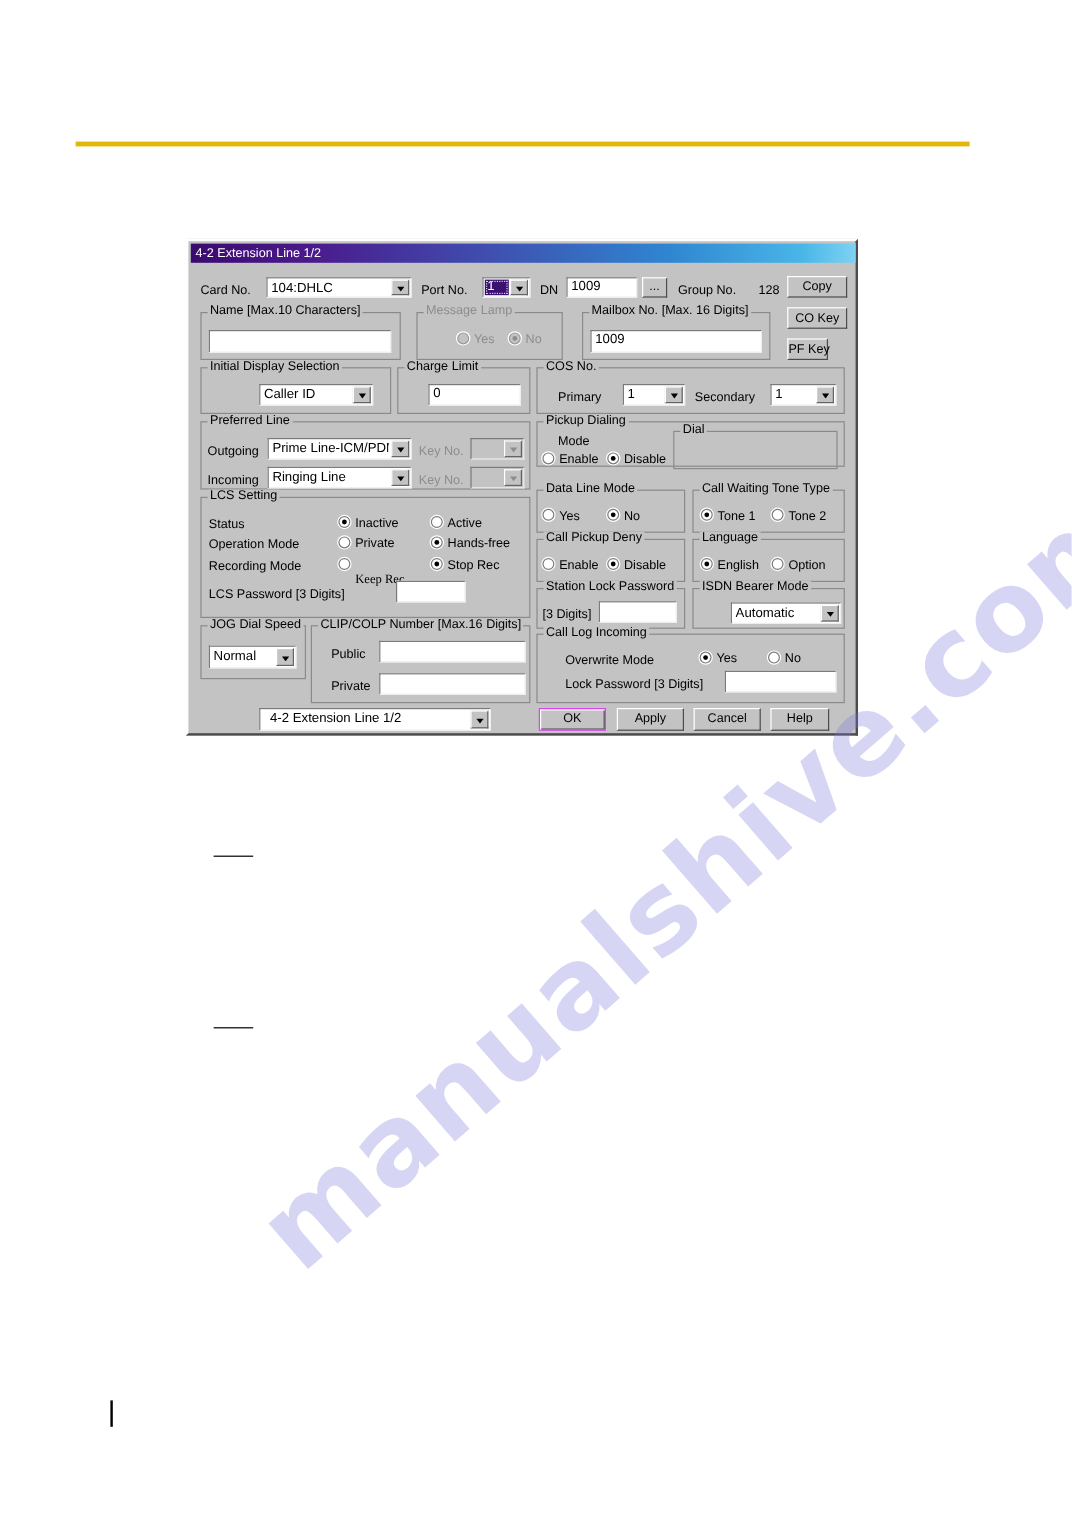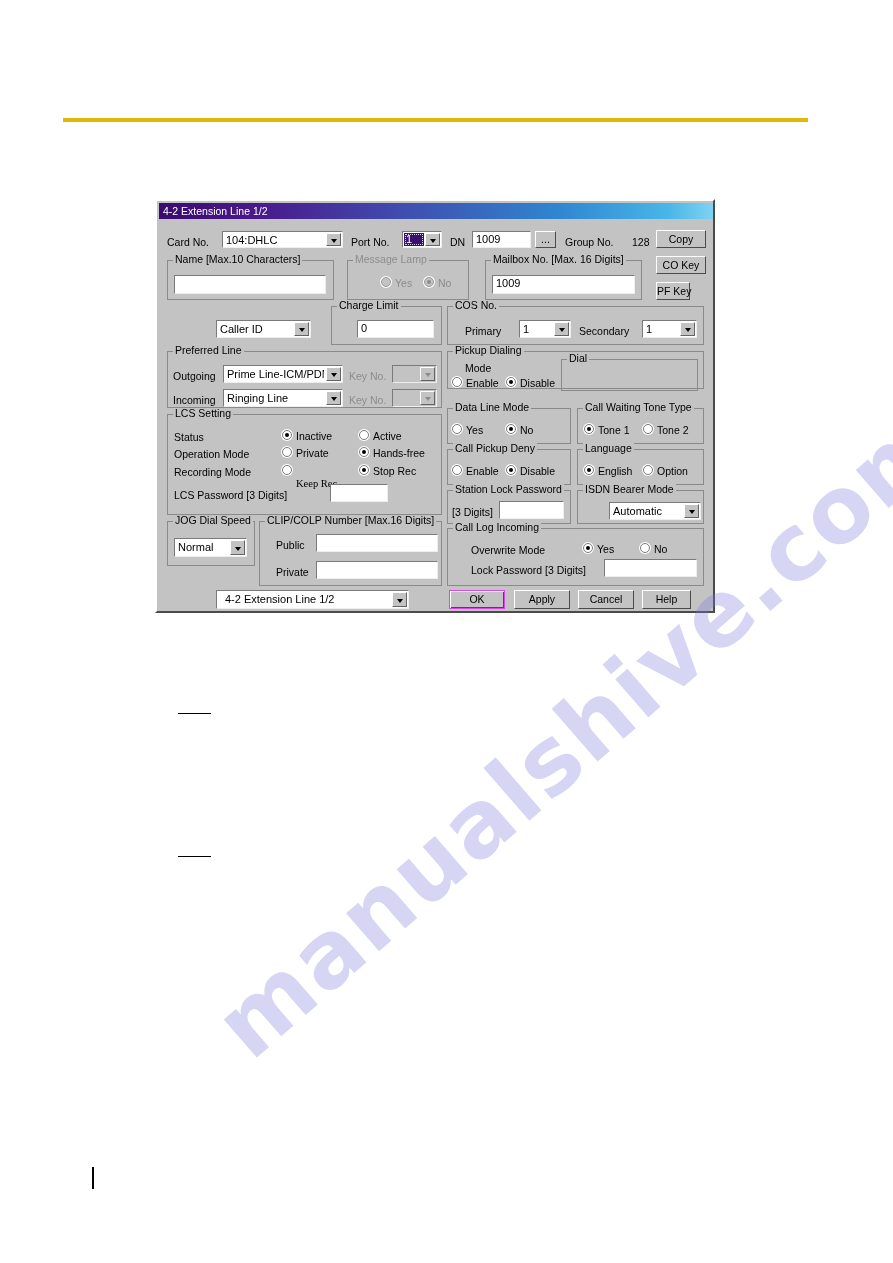--- a/index.html
+++ b/index.html
@@ -321,20 +321,23 @@
     <div class="radio dim" style="left:222px; top:58px;"></div>
     <div class="lbl dimtext" style="left:236px; top:58px;">Yes</div>
     <div class="radio dim on" style="left:265px; top:58px;"></div>
     <div class="lbl dimtext" style="left:279px; top:58px;">No</div>
 
     <div class="group" style="left:326px; top:41px; width:157px; height:40px;">
       <div class="legend">Mailbox No. [Max. 16 Digits]</div>
     </div>
     <div class="tfield" style="left:333px; top:56px; width:143px; height:19px;">1009</div>
 
+    <div class="group" style="left:8px; top:87px; width:159px; height:39px;">
+      <div class="legend">Initial Display Selection</div>
+    </div>
     <div class="combo" style="left:57px; top:101px; width:95px; height:18px;">
       <div class="ctext">Caller ID</div>
       <div class="arrow"></div>
     </div>
 
     <div class="group" style="left:172px; top:87px; width:111px; height:39px;">
       <div class="legend">Charge Limit</div>
     </div>
     <div class="tfield" style="left:198px; top:101px; width:77px; height:18px;">0</div>
 

